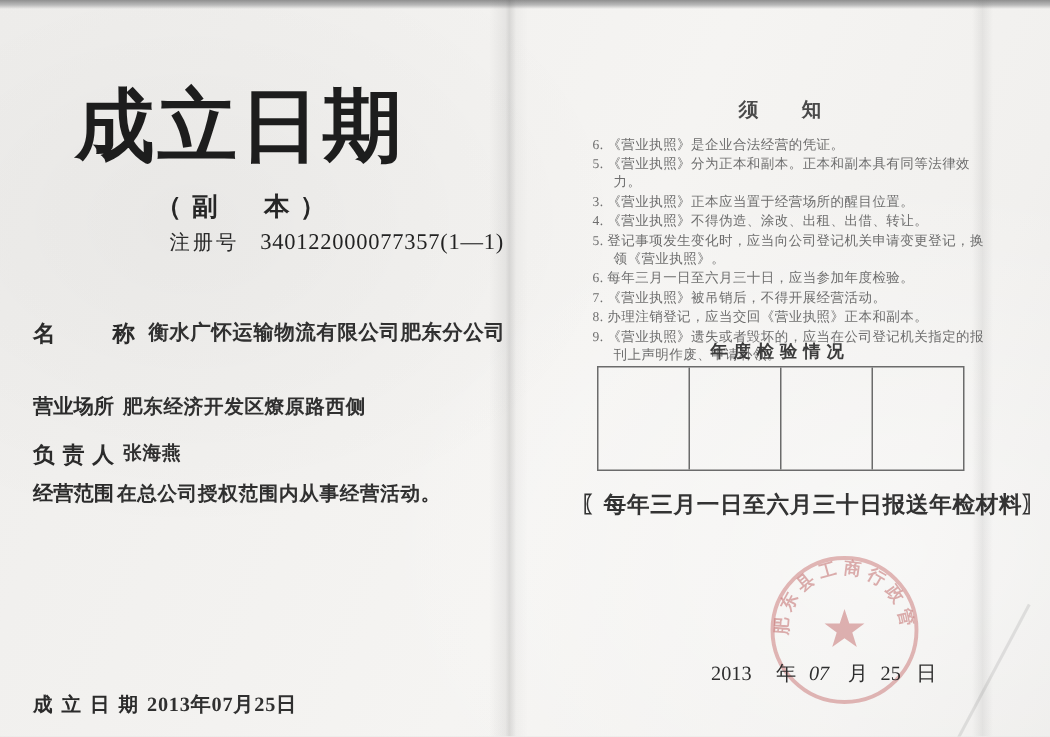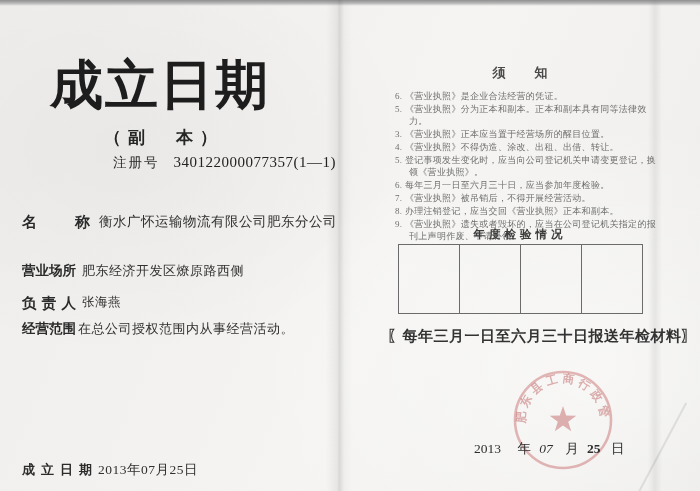--- a/index.html
+++ b/index.html
@@ -47,21 +47,21 @@
     font-size: 17px; font-weight: bold; letter-spacing: 7px; color: #262626;
   }
   .regno-row { position: absolute; left: 113px; top: 153px; white-space: nowrap; }
   .regno-label { font-size: 13.5px; font-weight: normal; letter-spacing: 2px; color: #2a2a2a; }
   .regno-value { font-size: 15px; margin-left: 10px; color: #222; letter-spacing: 0.5px; }
   .field-row { position: absolute; left: 22px; display: flex; align-items: flex-start; white-space: nowrap; }
   .field-label {
     display: inline-block; text-align: justify; text-align-last: justify;
     font-size: 14.5px; font-weight: bold; color: #2b2b2b; flex: none;
   }
-  .field-value { font-size: 13px; font-weight: normal; color: #303030; letter-spacing: 0.5px; }
+  .field-value { font-size: 13px; font-weight: bold; color: #303030; letter-spacing: 0.5px; }
   .row-name        { top: 213px; }  .row-name .field-label        { width: 68px; font-size: 15px; }  .row-name .field-value        { margin-left: 9px; font-size: 13.5px; }
   .row-premises    { top: 262px; }  .row-premises .field-label    { width: 54px; font-size: 13.5px; } .row-premises .field-value   { margin-left: 6px; }
   .row-person      { top: 294px; }  .row-person .field-label      { width: 54px; font-size: 14.5px; } .row-person .field-value     { margin-left: 6px; font-size: 12.5px; }
   .row-scope       { top: 320px; }  .row-scope .field-label       { width: 54px; font-size: 13.5px; } .row-scope .field-value      { margin-left: 2px; }
   .row-established { top: 461px; }  .row-established .field-label { width: 70px; font-size: 13px; }   .row-established .field-value{ margin-left: 6px; font-size: 13.5px; }
   
   .notice-heading {
     position: absolute; left: 395px; top: 64px; width: 258px;
     text-align: center; font-size: 13px; font-weight: bold;
     letter-spacing: 8px; color: #4a4a4a;
@@ -86,21 +86,21 @@
   .annual-note {
     position: absolute; left: 387px; top: 327px;
     font-size: 15px; font-weight: bold; color: #333; letter-spacing: 0.5px;
   }
   .issue-date { position: absolute; left: 474px; top: 440px; font-size: 13.5px; color: #2e2e2e; white-space: nowrap; }
   .issue-date span { display: inline-block; }
   .id-year  { margin-right: 13px; }
   .id-ylab  { margin-right: 5px; }
   .id-month { margin-right: 9px; font-style: italic; }
   .id-mlab  { margin-right: 5px; }
-  .id-day   { margin-right: 7px; font-weight: bold; }
+  .id-day   { margin-right: 7px; }
   .official-seal { position: absolute; left: 503px; top: 362px; width: 120px; height: 120px; }
 </style>
 </head>
 <body>
 
 <div class="paper">
   <div class="scan-edge-top"></div>
   <div class="fold-center"></div>
   <div class="fold-right"></div>
   <div class="corner-shadow"></div>

